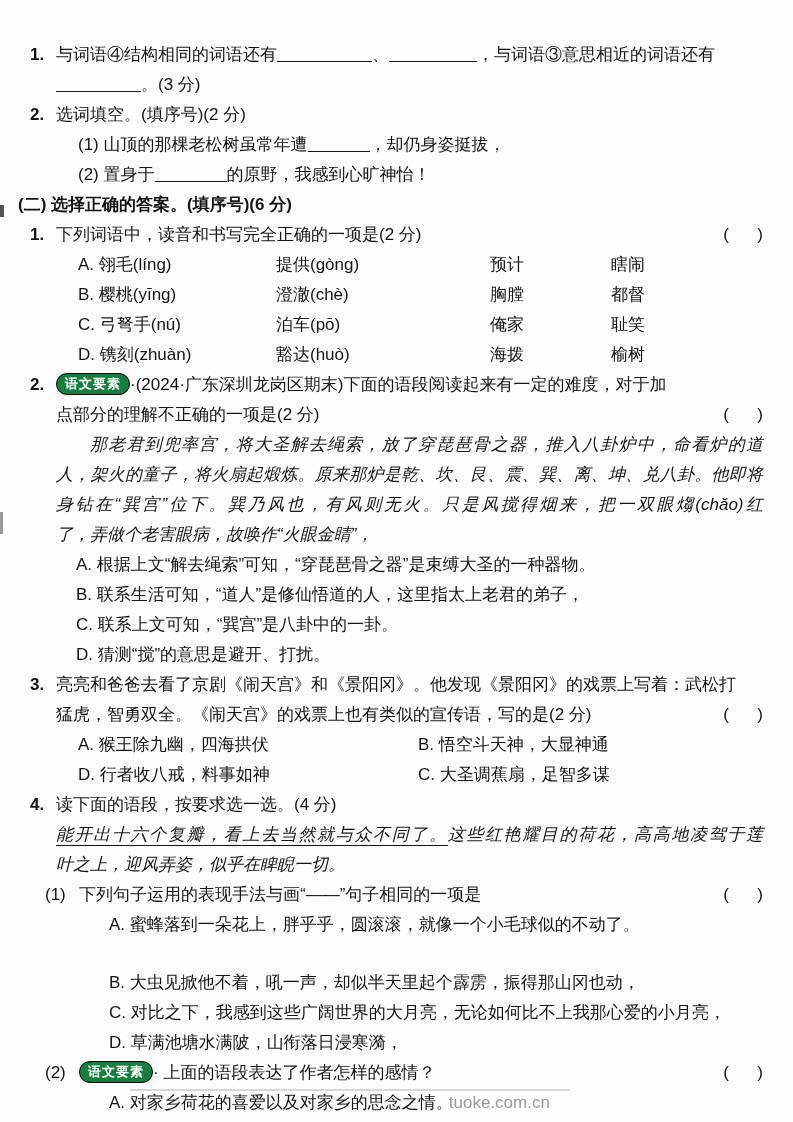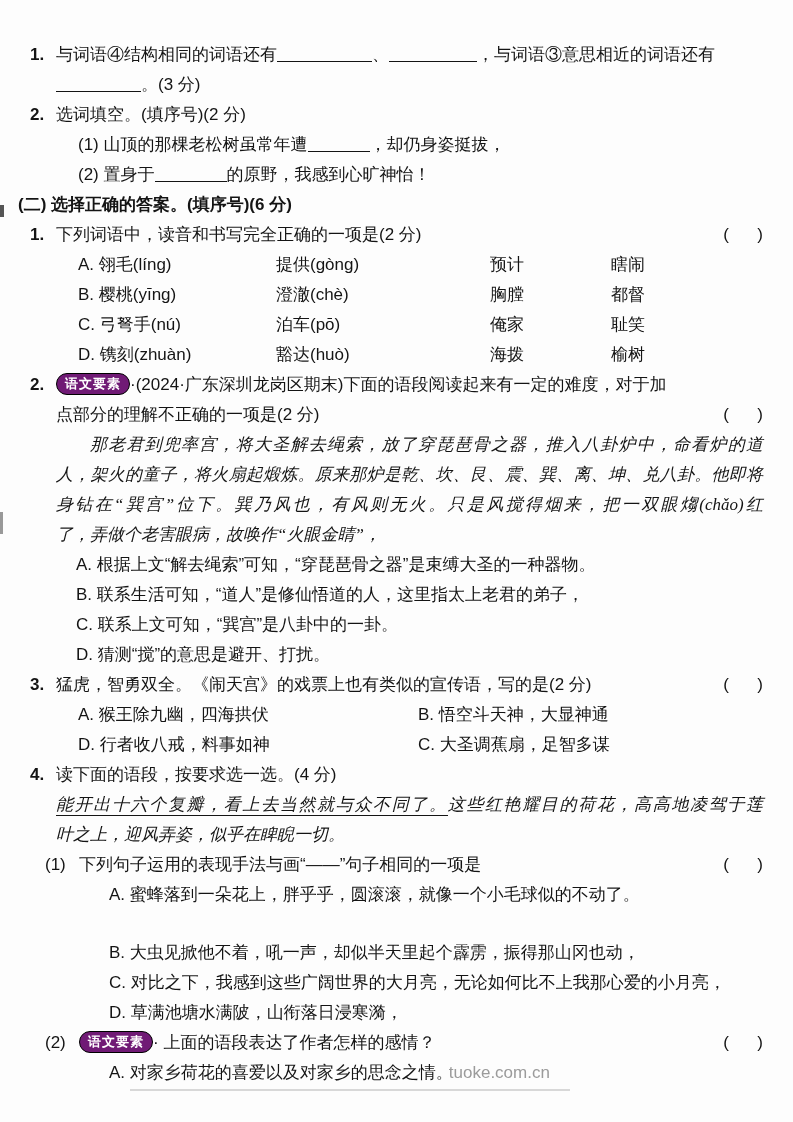--- a/index.html
+++ b/index.html
@@ -16,26 +16,26 @@
   }
   .qrow{display:flex;position:relative;line-height:30px;}
   .qnum{flex:0 0 26px;font-weight:bold;}
   .qbody{flex:1;position:relative;min-width:0;}
   .line{position:relative;line-height:30px;}
   .paren{position:absolute;right:0;top:0;white-space:pre;}
   .secheader{margin-left:-12px;font-weight:bold;line-height:30px;position:relative;}
   .blank{display:inline-block;border-bottom:1.6px solid #141414;height:14px;vertical-align:-2px;}
   .b95{width:95px}.b88{width:88px}.b85{width:85px}.b62{width:62px}.b72{width:72px}
   .badge{
-    display:inline-block;background:#701a75;color:#fff;
+    display:inline-block;background:#15803d;color:#fff;
     font-size:13px;font-weight:bold;line-height:20px;
     padding:0 8px;border-radius:11px;letter-spacing:1px;
     vertical-align:2px;border:1px solid #000;
   }
-  .passage{font-family:Liberation Serif, serif;font-style:italic;}
+  .passage{font-family:Liberation Sans, sans-serif;font-style:italic;}
   .pl{line-height:30px;}
   .jl{text-align:justify;text-align-last:justify;}
   .indent2{text-indent:2em;}
   .ul{border-bottom:1.6px solid #141414;padding-bottom:1px;}
   .optgrid1{display:grid;grid-template-columns:162px 178px 85px auto;margin-left:22px;line-height:30px;gap:36px;}
   .optgrid2{display:grid;grid-template-columns:340px auto;margin-left:22px;line-height:30px;}
   .opt{margin-left:20px;line-height:30px;}
   .subrow{display:flex;margin-left:15px;position:relative;line-height:30px;}
   .subnum{flex:0 0 34px;}
   .subbody{flex:1;position:relative;min-width:0;}
@@ -132,20 +132,21 @@
       <div class="opt">A. 根据上文“解去绳索”可知，“穿琵琶骨之器”是束缚大圣的一种器物。</div>
       <div class="opt">B. 联系生活可知，“道人”是修仙悟道的人，这里指太上老君的弟子，</div>
       <div class="opt">C. 联系上文可知，“巽宫”是八卦中的一卦。</div>
       <div class="opt">D. 猜测“搅”的意思是避开、打扰。</div>
     </div>
   </div>
 
   <div class="qrow">
     <span class="qnum">3.</span>
     <div class="qbody">
+      <div class="line">亮亮和爸爸去看了京剧《闹天宫》和《景阳冈》。他发现《景阳冈》的戏票上写着：武松打</div>
       <div class="line">
         <span>猛虎，智勇双全。《闹天宫》的戏票上也有类似的宣传语，写的是(2 分)</span>
         <span class="paren">(      )</span>
       </div>
       <div class="optgrid2">
         <span>A. 猴王除九幽，四海拱伏</span>
         <span>B. 悟空斗天神，大显神通</span>
       </div>
       <div class="optgrid2">
         <span>D. 行者收八戒，料事如神</span>

